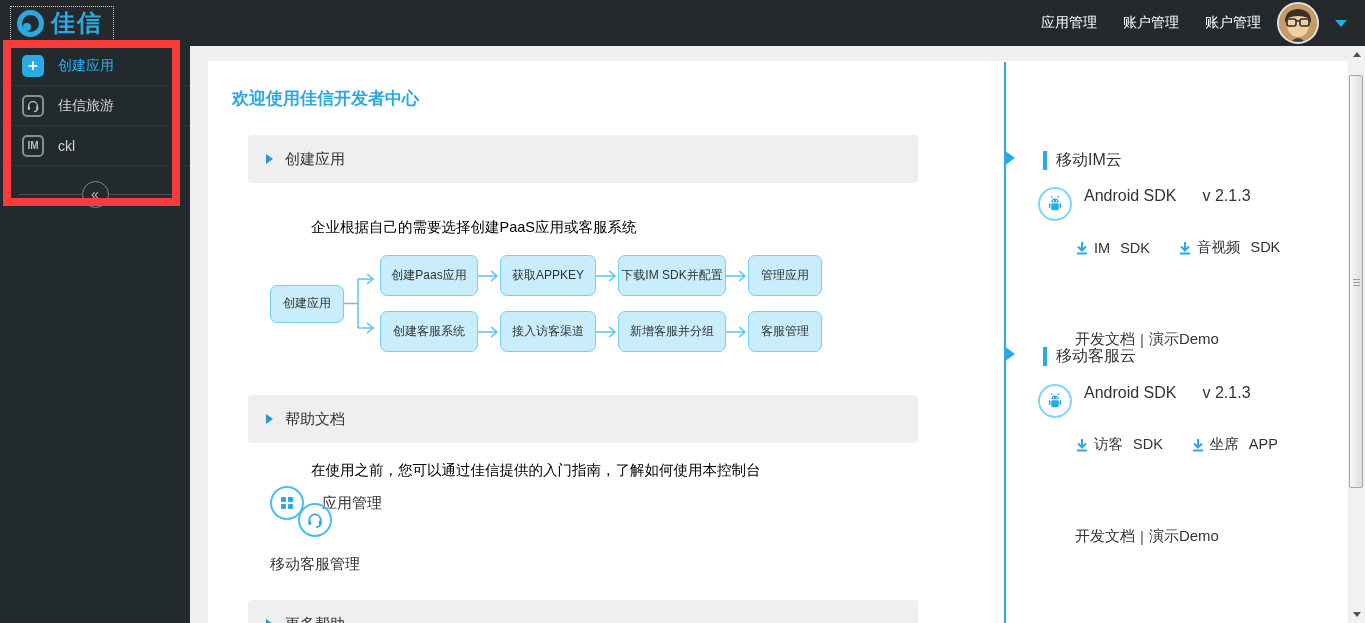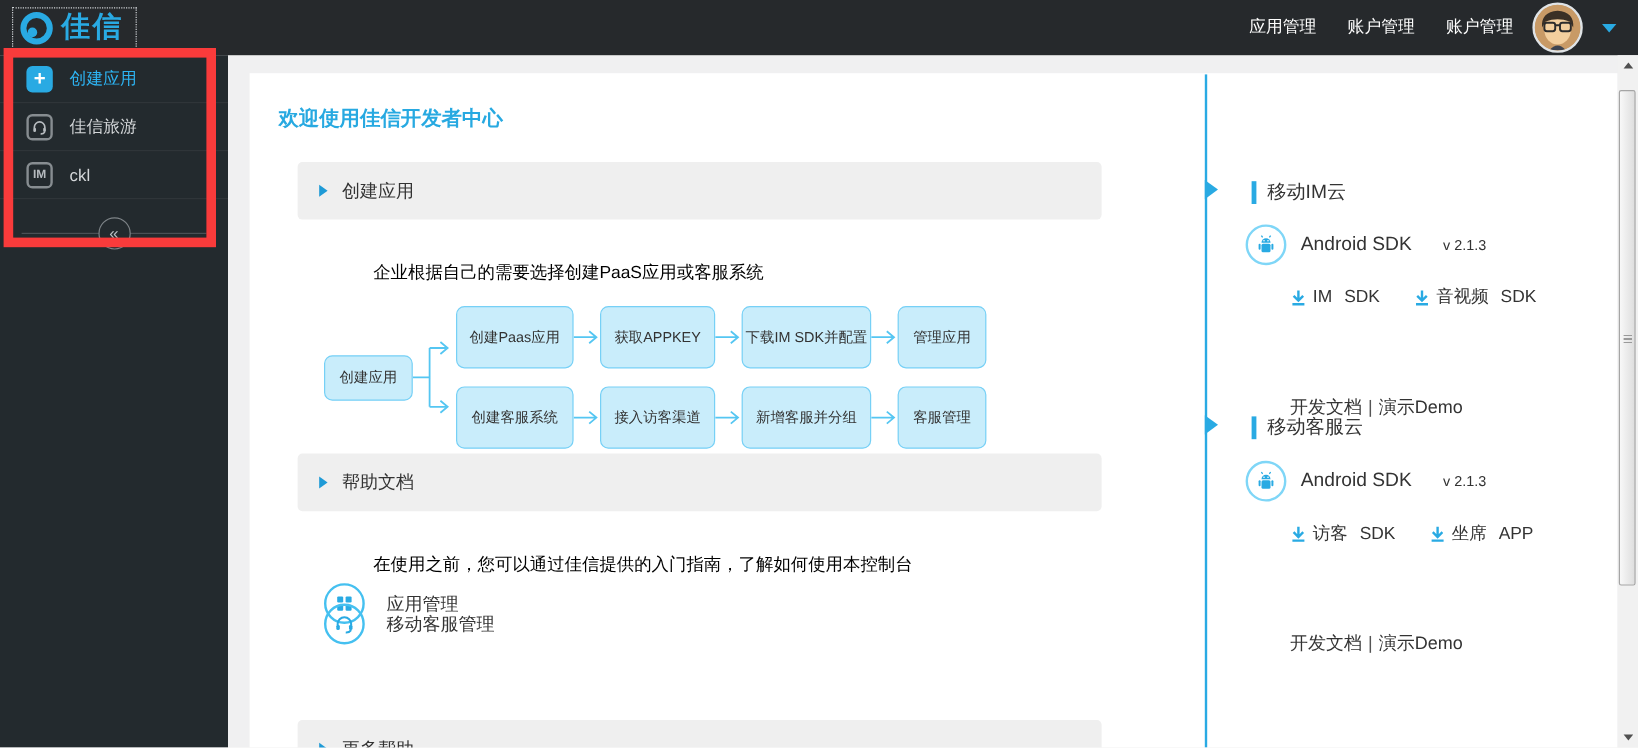--- a/index.html
+++ b/index.html
@@ -41,62 +41,62 @@
   
   .content-bg { position:absolute; left:190px; top:46px; right:0; bottom:0; background:#f0f0f1; }
   .card { position:absolute; left:208px; top:61px; width:1140px; bottom:0; background:#ffffff; }
 
   .welcome { position:absolute; left:24px; top:26px; font-size:17px; font-weight:bold; color:#27a9e1; }
 
   .section-bar { position:absolute; left:40px; width:670px; height:48px; background:#efefef; border-radius:4px;
                  display:flex; align-items:center; padding-left:18px; gap:12px; }
   .tri-bullet { width:0; height:0; border-top:5px solid transparent; border-bottom:5px solid transparent; border-left:7px solid #1e9ad6; }
   .section-bar .st { font-size:15px; color:#333; }
-  .bar-1 { top:74px; } .bar-2 { top:317px; } .bar-3 { top:539px; }
+  .bar-1 { top:74px; } .bar-2 { top:334px; } .bar-3 { top:539px; }
 
   .desc { position:absolute; left:62px; font-size:14.5px; color:#000000;margin-left:41px; }
   .desc-1 { top:157px; } .desc-2 { top:400px; }
 
   
   .flow { position:absolute; left:62px; top:194px; display:flex; align-items:center; }
   .fbox { background:#c9edfb; border:1px solid #76d0f6; border-radius:7px; font-size:12px; color:#333;
           display:flex; align-items:center; justify-content:center; text-align:center; }
   .flow-root { width:74px; height:38px; flex-shrink:0; }
   .branches { display:flex; flex-direction:column; gap:15px; }
   .brow { display:flex; align-items:center; }
-  .step { height:52px; }
+  .step { height:41px; }
   .brow .step:nth-of-type(1) { width:98px; }
   .brow .step:nth-of-type(2) { width:96px; }
   .brow .step:nth-of-type(3) { width:108px; }
   .brow .step:nth-of-type(4) { width:74px; }
   .arr { flex-shrink:0; }
 
   
   .help-link { position:absolute; left:62px; display:flex; align-items:center; gap:18px; cursor:pointer; }
-  .hl-1 { top:425px; } .hl-2 { top:442px; }
+  .hl-1 { top:425px; } .hl-2 { top:442px;flex-direction:column; }
   .circ-icon { width:34px; height:34px; border:2px solid #45c0f0; border-radius:50%;
                display:flex; align-items:center; justify-content:center; flex-shrink:0; }
   .help-link .hlbl { font-size:15px; color:#333; }
 
   
   .vline { position:absolute; left:1004px; top:62px; width:2px; bottom:0; background:#29aae3; z-index:5; }
   .marker { position:absolute; left:1004px; width:0; height:0; border-top:8px solid transparent; border-bottom:8px solid transparent;
             border-left:11px solid #29aae3; z-index:6; }
   .mk-1 { top:150px; } .mk-2 { top:346px; }
   .panel { position:absolute; left:1005px; top:46px; width:405px; bottom:0; z-index:5; }
   .p-title { position:absolute; left:38px; display:flex; align-items:center; gap:9px; }
   .p-title .vbar { width:4px; height:19px; background:#29aae3; }
   .p-title .pt { font-size:16px; color:#333; }
   .pt-1 { top:104px; } .pt-2 { top:300px; }
-  .sdk-row { position:absolute; left:33px; display:flex; align-items:center; }
+  .sdk-row { position:absolute; left:33px; display:flex; }
   .sdk-1 { top:141px; } .sdk-2 { top:338px; }
   .android-circ { width:34px; height:34px; border:2px solid #7fd6f7; border-radius:50%;
                   display:flex; align-items:center; justify-content:center; flex-shrink:0; }
   .sdk-row .sname { font-size:16px; color:#333; margin-left:12px; }
-  .sdk-row .sver { font-size:12px; color:#333; margin-left:26px; }
+  .sdk-row .sver { font-size:16px; color:#333; margin-left:26px; }
   .dl-row { position:absolute; left:70px; display:flex; align-items:center; gap:28px; }
   .dl-1 { top:192px; } .dl-2 { top:389px; }
   .dl-item { display:flex; align-items:center; gap:5px; cursor:pointer; }
   .dl-item .dlbl { font-size:14.5px; color:#333; word-spacing:6px; }
   .link-row { position:absolute; left:70px; display:flex; align-items:center; gap:5px; font-size:15px; color:#333;text-align:center; }
   .lk-1 { top:284px; } .lk-2 { top:481px; }
   .link-row span { cursor:pointer; }
   .link-row .sep { color:#555; cursor:default; }
 
   

